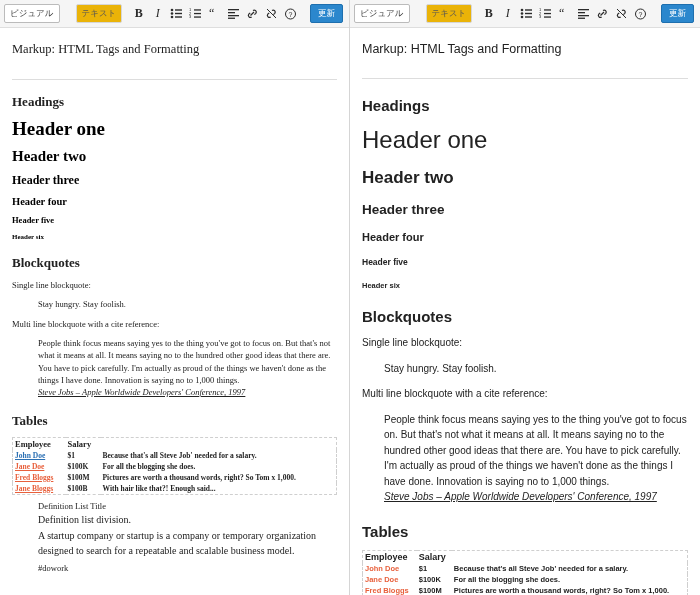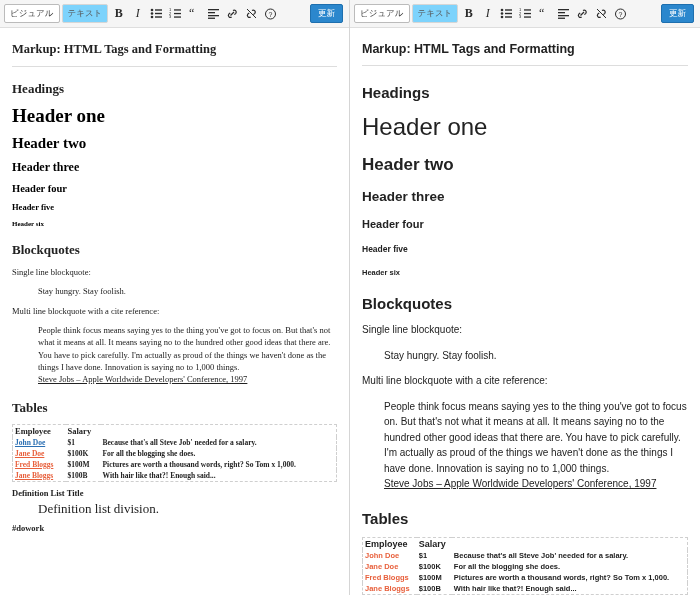--- a/index.html
+++ b/index.html
@@ -30,34 +30,34 @@
   .toolbar {
     height: 28px;
     background: #f5f5f5;
     border-bottom: 1px solid #dedede;
     display: flex;
     align-items: center;
     padding: 0 4px;
     gap: 2px;
     flex: none;
   }
-  .tabs { display: flex; gap: 2px; }
+  .tabs { display: flex; gap: 16px; margin-right: 6px; }
   .tab {
     font-size: 8.5px;
     line-height: 1;
     padding: 4px 5px;
     border: 1px solid #ccc;
     background: #fff;
     color: #333;
     border-radius: 2px;
     cursor: pointer;
     white-space: nowrap;
   }
   .tab.active { background: #fff; border-color: #bbb; }
-  .tab.inactive { background: #7dd3fc; color: #555; border-color: #d6d6d6; }
+  .tab.inactive { background: #eab308; color: #555; border-color: #d6d6d6; }
 
   .tbtn {
     width: 17px; height: 18px;
     display: flex; align-items: center; justify-content: center;
     font-size: 11px;
     color: #2b2b2b;
     cursor: pointer;
     border-radius: 2px;
     background: transparent;
     border: none;
@@ -82,23 +82,23 @@
   }
 
   
   .content {
     flex: 1;
     overflow: hidden;
     padding: 0 12px;
     background: #fff;
   }
   .doc-title {
-    margin: 14px 0 9px 0;
+    margin: 14px 0 22px 0;
     font-size: 12.5px;
-    font-weight: bold;
+    font-weight: normal;
     color: #222;
   }
   .hr {
     border: none;
     border-top: 1px solid #dddddd;
     margin: 6px 0 10px 0;
   }
 
   
   .serif { font-family: "Liberation Serif", serif; }
@@ -131,21 +131,21 @@
   .sans .h6x { font-size: 7.5px; font-weight: bold; margin: 14px 0 10px; color:#222; }
   .sans p, .sans .ptext { font-size: 10px; line-height: 1.55; margin: 10px 0; color: #222; }
   .sans blockquote {
     margin: 8px 0 8px 22px;
     font-size: 10px;
     line-height: 1.55;
     color: #222;
   }
   .sans blockquote p { margin: 0; }
 
-  .cite { text-decoration: underline; }
+  .cite { font-style: italic; text-decoration: underline; }
 
   
   table.mk {
     border-collapse: collapse;
     border: 1px dashed #cfcfcf;
     margin: 4px 0 6px 0;
     width: 100%;
   }
   table.mk th, table.mk td {
     text-align: left;
@@ -157,23 +157,23 @@
   .serif table.mk th { font-size: 8.5px; font-weight: bold; color: #222; }
   .serif table.mk td { font-size: 7.5px; color: #222; }
   .sans table.mk th { font-size: 9px; font-weight: bold; color: #222; }
   .sans table.mk td { font-size: 7.5px; color: #222; }
   table.mk td.name { color: #e8603c; }
   .serif table.mk td.name { color: #2a6fb3; text-decoration: underline; }
   .serif table.mk td.name.alt { color: #e8603c; }
 
   
   dl { margin: 4px 0; }
-  dt { font-weight: bold; }
+  dt { font-weight: normal; margin-left: 26px; }
   .serif dt { font-size: 8.5px; margin-top: 5px; color:#222; }
-  .serif dd { font-size: 13px; margin: 2px 0 2px 26px; line-height: 1.45; color:#222; }
+  .serif dd { font-size: 10px; margin: 2px 0 2px 26px; line-height: 1.45; color:#222; }
 </style>
 </head>
 <body>
 
 <div class="app">
 
   <div class="pane left serif">
 
     <div class="toolbar">
       <div class="tabs">
@@ -292,20 +292,21 @@
           <td class="name alt">Jane Bloggs</td>
           <td>$100B</td>
           <td>With hair like that?! Enough said...</td>
         </tr>
       </tbody>
         </table>
 
       <dl>
         <dt>Definition List Title</dt>
         <dd>Definition list division.</dd>
+        <dd>A startup company or startup is a company or temporary organization designed to search for a repeatable and scalable business model.</dd>
         <dt>#dowork</dt>
 
       </dl>
     </div>
   </div>
 
   <div class="pane right sans">
 
     <div class="toolbar">
       <div class="tabs">

